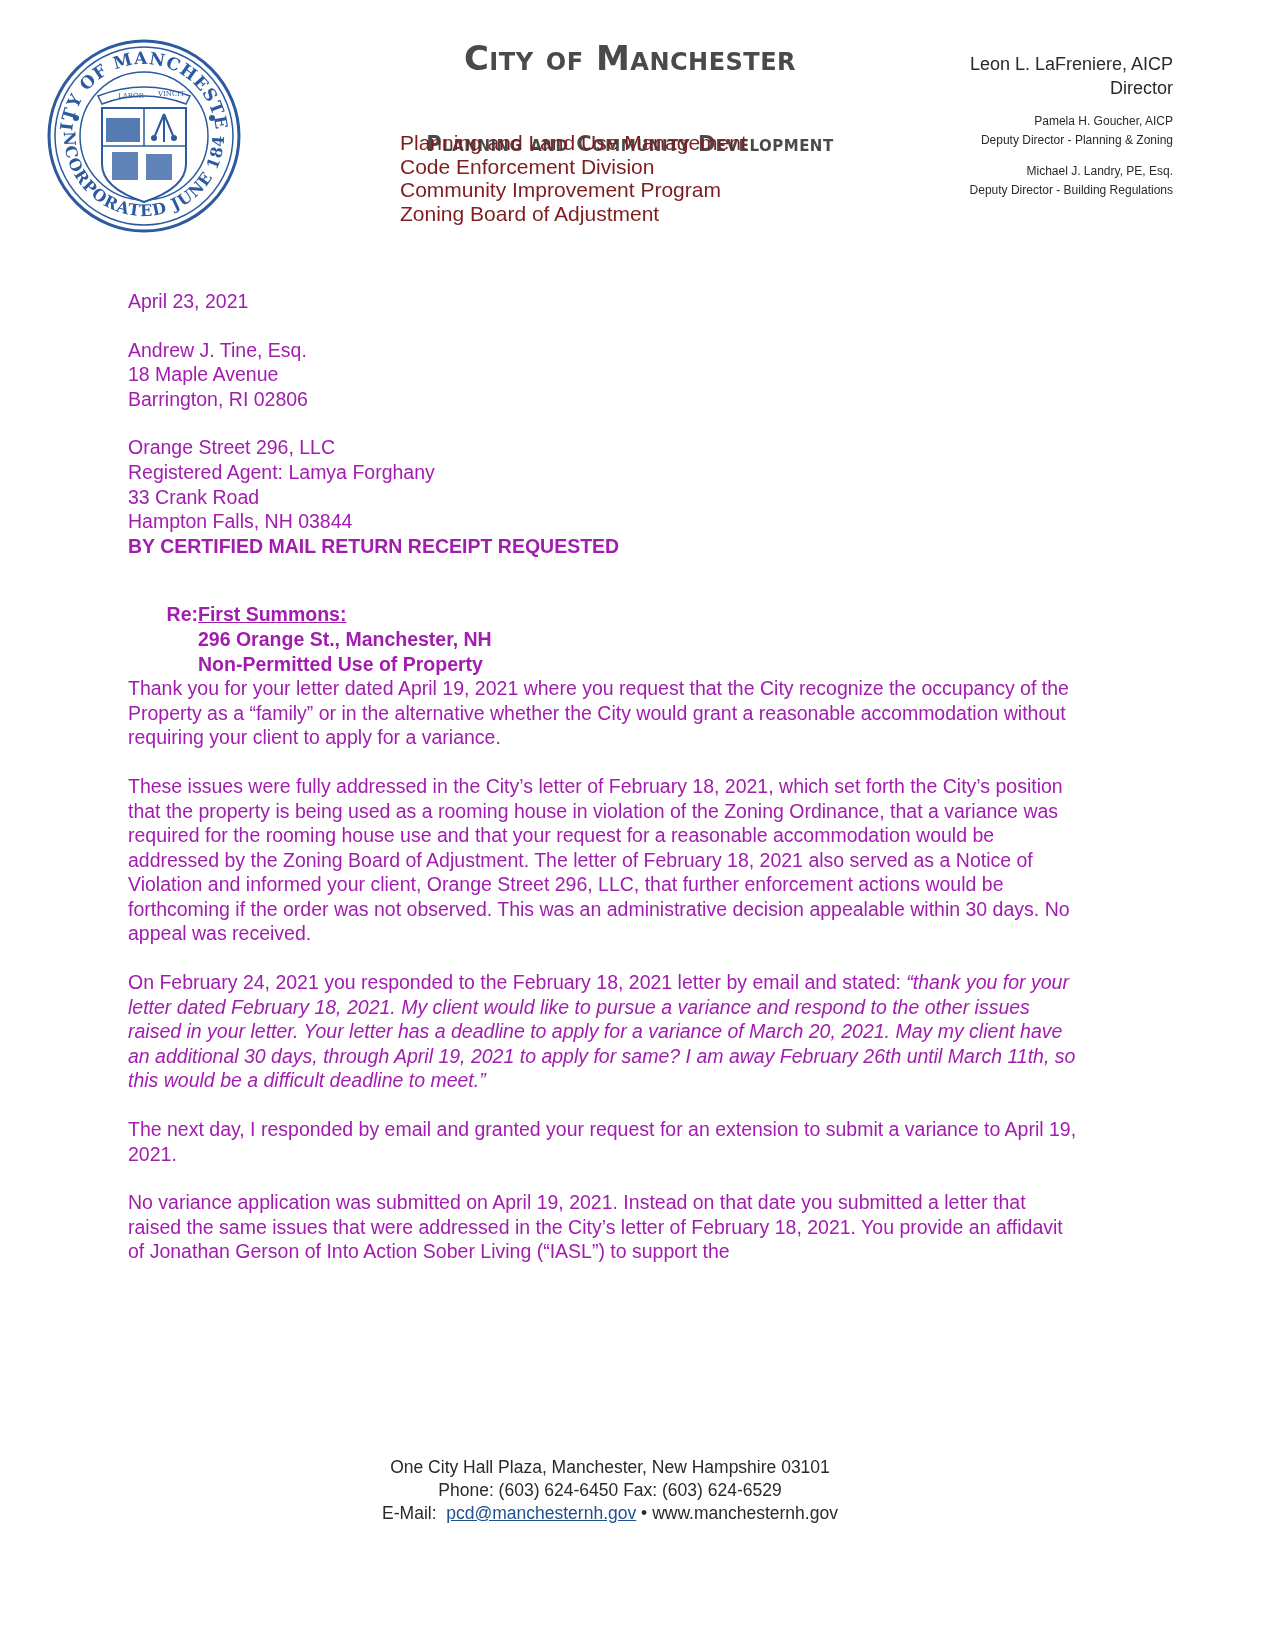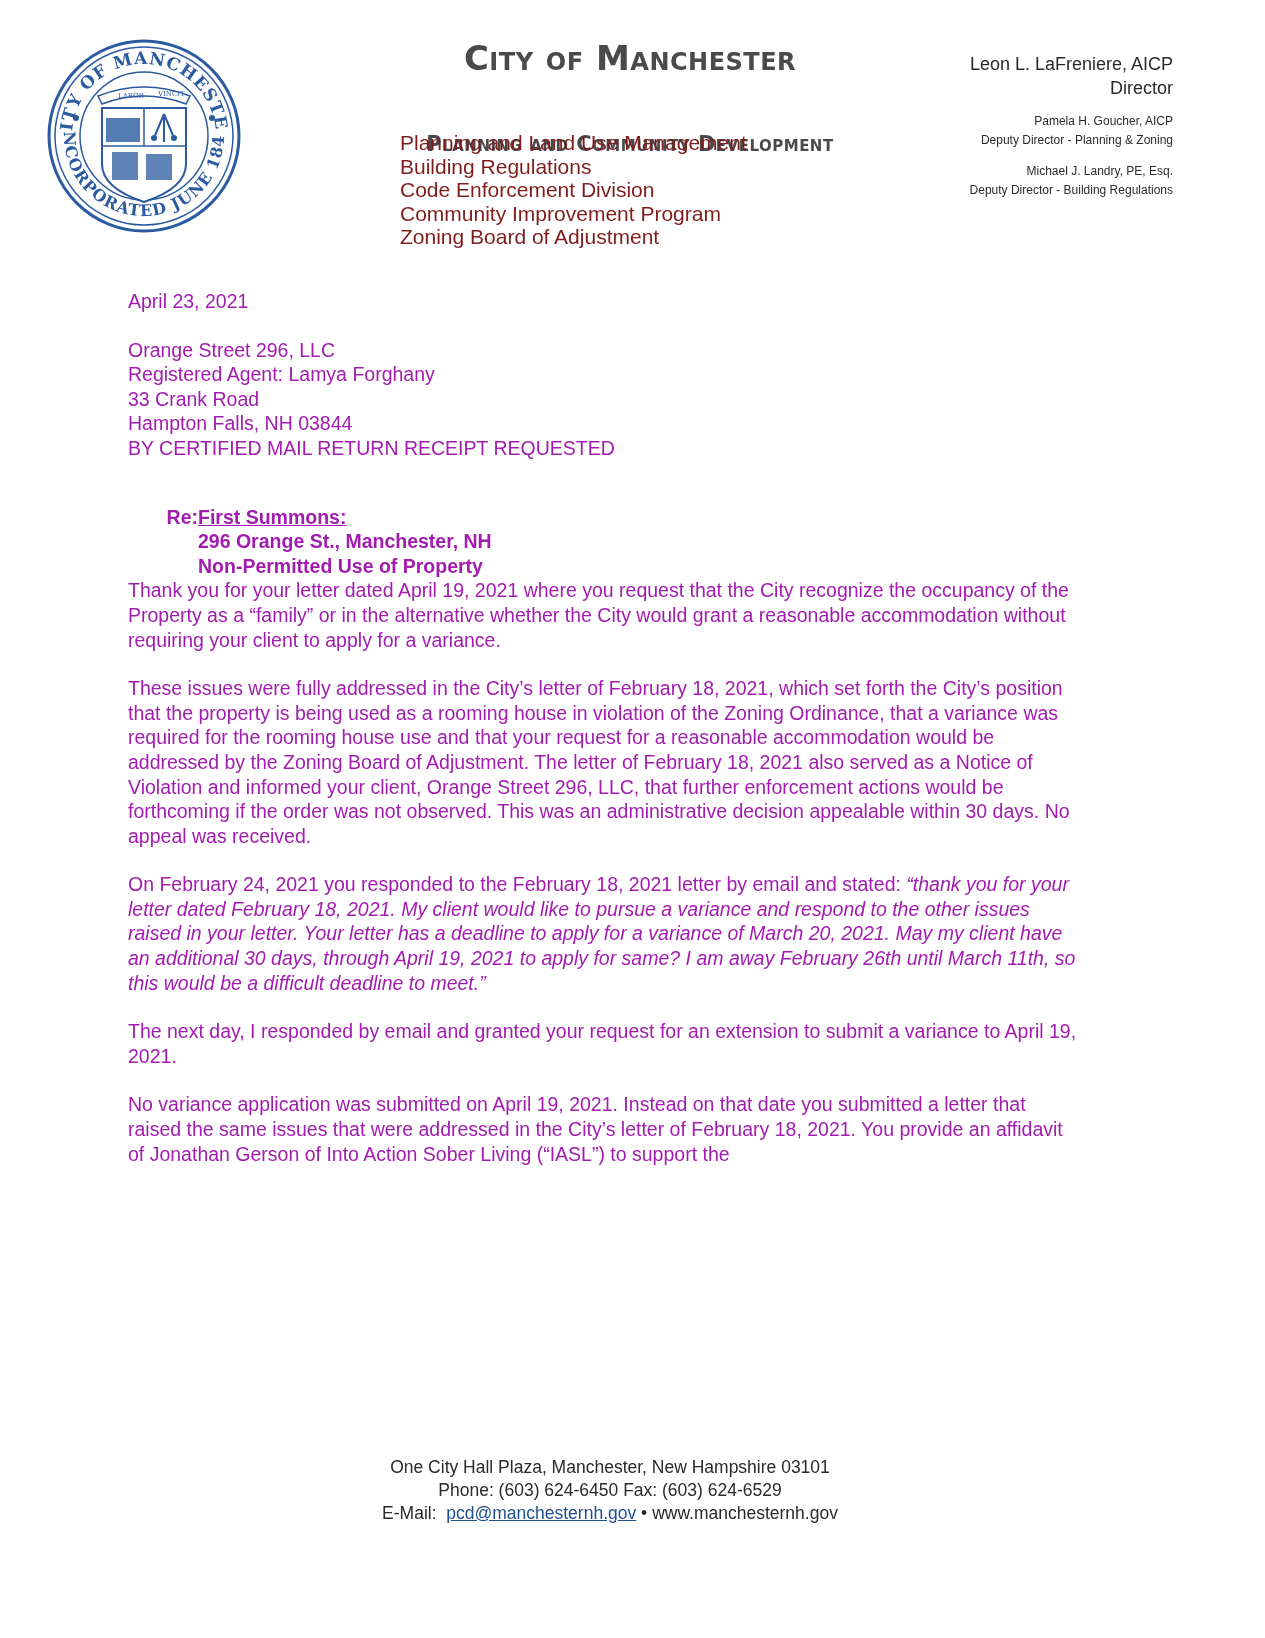--- a/index.html
+++ b/index.html
@@ -16,21 +16,21 @@
   .divisions { left: 400px; top: 131px; width: 440px; text-align: left;
                font-size: 21px; line-height: 23.5px; color: #7f1d1d; }
   .staff { right: 92px; top: 52px; width: 380px; text-align: right; color: #2a2a2a; }
   .staff .big { font-size: 18px; line-height: 24px; }
   .staff .small { font-size: 12px; line-height: 19px; }
   .staff .gap { height: 12px; }
   .body { left: 128px; top: 289px; width: 950px; font-size: 19.5px; line-height: 24.6px; color: #a21caf; }
   .body p { margin: 0; }
   .date { margin-bottom: 24px !important; }
   .addr { margin-bottom: 24px !important; }
-  .bold { font-weight: normal; }
+  .bold { font-weight: bold; }
   .re-block { margin-top: 44px !important; display: flex; }
   .re-label { width: 70px; font-weight: bold; text-align: right; }
   .re-lines { font-weight: bold; }
   .re-lines .u { text-decoration: underline; }
   .salutation { margin-top: 56px !important; margin-bottom: 24px !important; }
   .para { margin-bottom: 24px !important; }
   .para i { font-style: italic; }
   .footer { left: 300px; top: 1456px; width: 620px; text-align: center;
             font-size: 17.5px; line-height: 23px; color: #2a2a2a; }
   .footer a { color: #1f4f8f; text-decoration: underline; }
@@ -70,40 +70,44 @@
     <rect x="66" y="114" width="26" height="28" fill="#2b5aa0" opacity="0.75"></rect>
     <rect x="100" y="116" width="26" height="26" fill="#2b5aa0" opacity="0.75"></rect>
   </svg>
 </div>
 
 <div class="abs hdr-title">City of Manchester</div>
 <div class="abs hdr-sub">Planning and Community Development</div>
 
 <div class="abs divisions">
   <div>Planning and Land Use Management</div>
-  <div>Building Regulations</div>
   <div>Code Enforcement Division</div>
   <div>Community Improvement Program</div>
   <div>Zoning Board of Adjustment</div>
 </div>
 
 <div class="abs staff">
   <div class="big">Leon L. LaFreniere, AICP</div>
   <div class="big">Director</div>
   <div class="gap"></div>
   <div class="small">Pamela H. Goucher, AICP</div>
   <div class="small">Deputy Director - Planning &amp; Zoning</div>
   <div class="gap"></div>
   <div class="small">Michael J. Landry, PE, Esq.</div>
   <div class="small">Deputy Director - Building Regulations</div>
 </div>
 
 <div class="abs body">
   <p class="date">April 23, 2021</p>
 
+  <div class="addr">
+    <p>Andrew J. Tine, Esq.</p>
+    <p>18 Maple Avenue</p>
+    <p>Barrington, RI 02806</p>
+  </div>
 
   <div>
     <p>Orange Street 296, LLC</p>
     <p>Registered Agent: Lamya Forghany</p>
     <p>33 Crank Road</p>
     <p>Hampton Falls, NH 03844</p>
     <p class="bold">BY CERTIFIED MAIL RETURN RECEIPT REQUESTED</p>
   </div>
 
   <div class="re-block">

